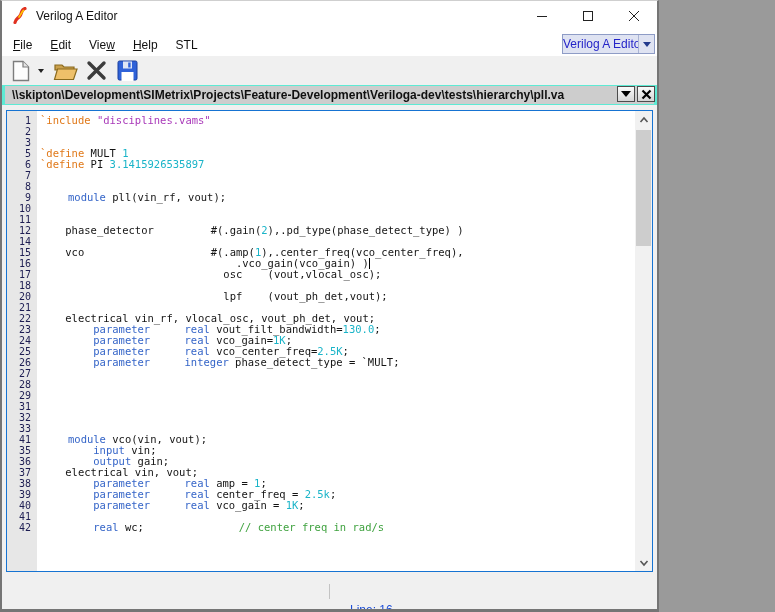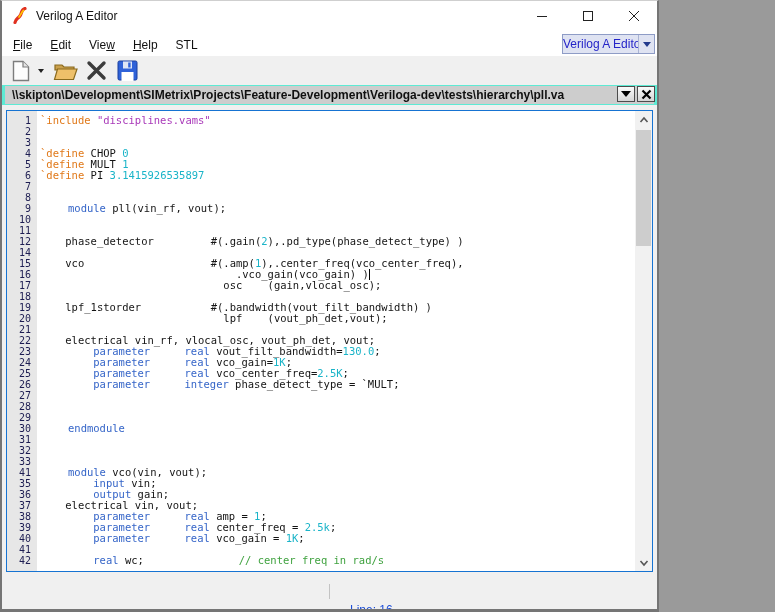--- a/index.html
+++ b/index.html
@@ -174,46 +174,43 @@
         </svg>
     </div>
   </div>
 
   <div class="editorwrap">
     <div class="gutter-bg"></div>
     <div class="code-host">
         <div class="cl"><span class="ln">1</span><span class="ct"><span class="pp">`include</span><span> </span><span class="str">"disciplines.vams"</span></span></div>
         <div class="cl"><span class="ln">2</span><span class="ct"></span></div>
         <div class="cl"><span class="ln">3</span><span class="ct"></span></div>
-        <div class="cl"><span class="ln">4</span><span class="ct"><span class="pp">`define</span><span> CHOP </span><span class="num">0</span></span></div>
         <div class="cl"><span class="ln">5</span><span class="ct"><span class="pp">`define</span><span> MULT </span><span class="num">1</span></span></div>
         <div class="cl"><span class="ln">6</span><span class="ct"><span class="pp">`define</span><span> PI </span><span class="num">3.1415926535897</span></span></div>
         <div class="cl"><span class="ln">7</span><span class="ct"></span></div>
         <div class="cl"><span class="ln">8</span><span class="ct"></span></div>
         <div class="cl"><span class="ln">9</span><span class="ct"><span class="kw">module</span><span> pll(vin_rf, vout);</span></span></div>
         <div class="cl"><span class="ln">10</span><span class="ct"></span></div>
         <div class="cl"><span class="ln">11</span><span class="ct"></span></div>
         <div class="cl"><span class="ln">12</span><span class="ct"><span>    phase_detector         #(.gain(</span><span class="num">2</span><span>),.pd_type(phase_detect_type) )</span></span></div>
         <div class="cl"><span class="ln">14</span><span class="ct"></span></div>
         <div class="cl"><span class="ln">15</span><span class="ct"><span>    vco                    #(.amp(</span><span class="num">1</span><span>),.center_freq(vco_center_freq),</span></span></div>
         <div class="cl"><span class="ln">16</span><span class="ct"><span>                               .vco_gain(vco_gain) )</span><span class="cursor"></span></span></div>
-        <div class="cl"><span class="ln">17</span><span class="ct"><span>                             osc    (gain,vlocal_osc);</span></span></div>
+        <div class="cl"><span class="ln">17</span><span class="ct"><span>                             osc    (vout,vlocal_osc);</span></span></div>
         <div class="cl"><span class="ln">18</span><span class="ct"></span></div>
-        <div class="cl"><span class="ln">19</span><span class="ct"><span>    lpf_1storder           #(.bandwidth(vout_filt_bandwidth) )</span></span></div>
         <div class="cl"><span class="ln">20</span><span class="ct"><span>                             lpf    (vout_ph_det,vout);</span></span></div>
         <div class="cl"><span class="ln">21</span><span class="ct"></span></div>
         <div class="cl"><span class="ln">22</span><span class="ct"><span>    electrical vin_rf, vlocal_osc, vout_ph_det, vout;</span></span></div>
         <div class="cl"><span class="ln">23</span><span class="ct"><span>    </span><span class="kw">parameter</span><span> </span><span class="kw">real</span><span> vout_filt_bandwidth=</span><span class="num">130.0</span><span>;</span></span></div>
         <div class="cl"><span class="ln">24</span><span class="ct"><span>    </span><span class="kw">parameter</span><span> </span><span class="kw">real</span><span> vco_gain=</span><span class="num">1K</span><span>;</span></span></div>
         <div class="cl"><span class="ln">25</span><span class="ct"><span>    </span><span class="kw">parameter</span><span> </span><span class="kw">real</span><span> vco_center_freq=</span><span class="num">2.5K</span><span>;</span></span></div>
         <div class="cl"><span class="ln">26</span><span class="ct"><span>    </span><span class="kw">parameter</span><span> </span><span class="kw">integer</span><span> phase_detect_type = `MULT;</span></span></div>
         <div class="cl"><span class="ln">27</span><span class="ct"></span></div>
         <div class="cl"><span class="ln">28</span><span class="ct"></span></div>
         <div class="cl"><span class="ln">29</span><span class="ct"></span></div>
-        <div class="cl"><span class="ln">30</span><span class="ct"><span class="kw">endmodule</span></span></div>
         <div class="cl"><span class="ln">31</span><span class="ct"></span></div>
         <div class="cl"><span class="ln">32</span><span class="ct"></span></div>
         <div class="cl"><span class="ln">33</span><span class="ct"></span></div>
         <div class="cl"><span class="ln">41</span><span class="ct"><span class="kw">module</span><span> vco(vin, vout);</span></span></div>
         <div class="cl"><span class="ln">35</span><span class="ct"><span>    </span><span class="kw">input</span><span> vin;</span></span></div>
         <div class="cl"><span class="ln">36</span><span class="ct"><span>    </span><span class="kw">output</span><span> gain;</span></span></div>
         <div class="cl"><span class="ln">37</span><span class="ct"><span>    electrical vin, vout;</span></span></div>
         <div class="cl"><span class="ln">38</span><span class="ct"><span>    </span><span class="kw">parameter</span><span> </span><span class="kw">real</span><span> amp = </span><span class="num">1</span><span>;</span></span></div>
         <div class="cl"><span class="ln">39</span><span class="ct"><span>    </span><span class="kw">parameter</span><span> </span><span class="kw">real</span><span> center_freq = </span><span class="num">2.5k</span><span>;</span></span></div>
         <div class="cl"><span class="ln">40</span><span class="ct"><span>    </span><span class="kw">parameter</span><span> </span><span class="kw">real</span><span> vco_gain = </span><span class="num">1K</span><span>;</span></span></div>

